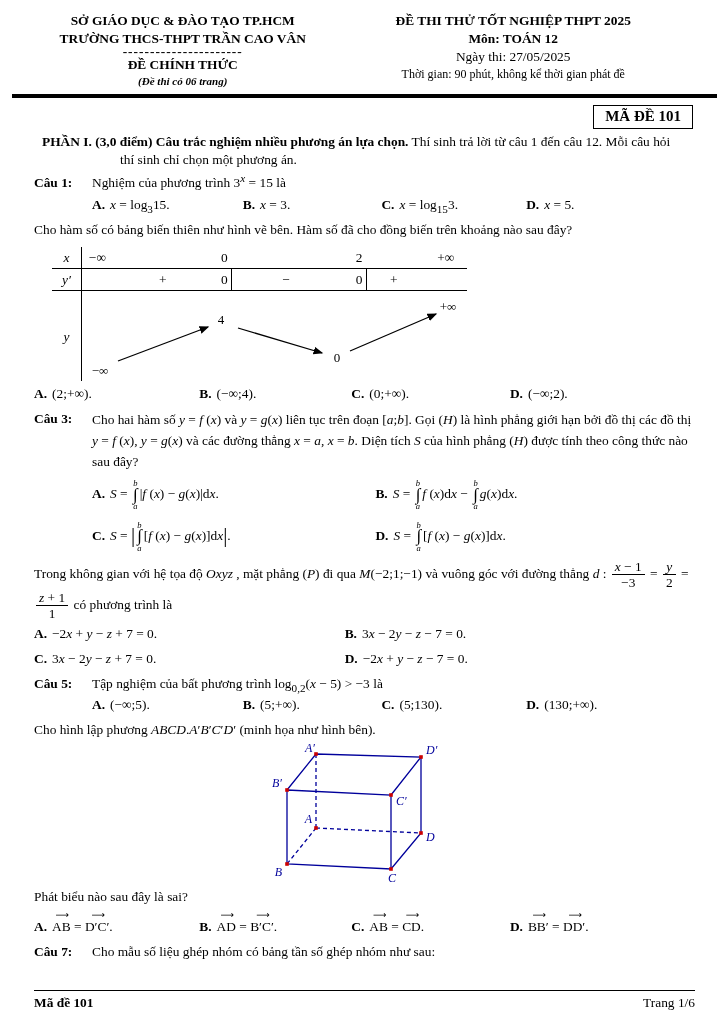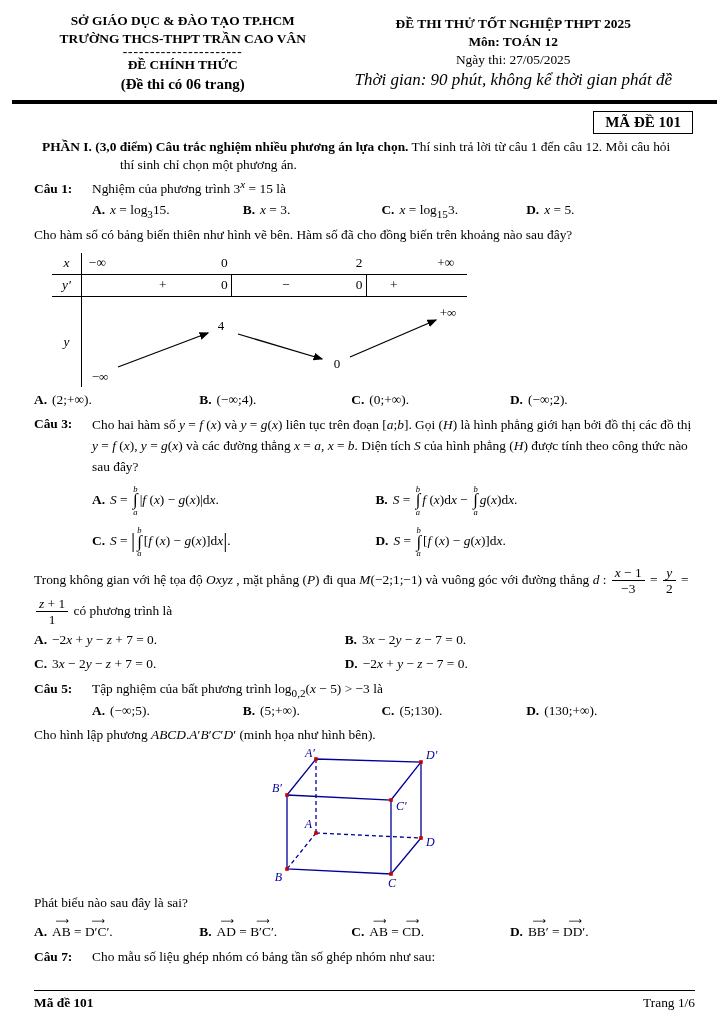--- a/index.html
+++ b/index.html
@@ -1,26 +1,26 @@
 <!DOCTYPE html>
 <html><head>
 <meta charset="utf-8">
 <style>
   *{box-sizing:border-box}
   html,body{margin:0;padding:0;background:#fff}
   .page{width:725px;height:1024px;background:#fff;font-family:"Liberation Serif",serif;
         font-size:13.4px;line-height:1.32;color:#000;padding:12px 30px 0 34px;position:relative;overflow:hidden}
   
-  .hdr{display:flex;align-items:center}
+  .hdr{display:flex;align-items:flex-start}
   .hdr-l{width:45%;text-align:center;font-weight:bold;line-height:1.35}
   .hdr-l .dashes{letter-spacing:1px;line-height:.6;font-weight:bold}
-  .hdr-l .pages{font-size:15px}
+  .hdr-l .pages{font-style:italic;font-size:11px}
   .hdr-r{width:55%;text-align:center;line-height:1.35}
   .b{font-weight:bold}
-  .hdr-r .time{font-style:italic;font-size:17px}
+  .hdr-r .time{font-size:12px}
   .thick{border-top:4px solid #000;margin:5px -22px 0 -22px}
   .coderow{display:flex;justify-content:flex-end;margin:7px 2px 4px 0}
   .codebox{border:1.7px solid #000;padding:1px 11px;font-weight:bold;font-size:15px}
   
   .part-head{padding-left:78px;text-indent:-78px;margin:2px 8px 6px}
   
   .question{display:flex;margin:6px 0 7px}
   .qlabel{width:58px;flex-shrink:0;font-weight:bold}
   .qbody{flex:1;min-width:0}
   .qtext{}

